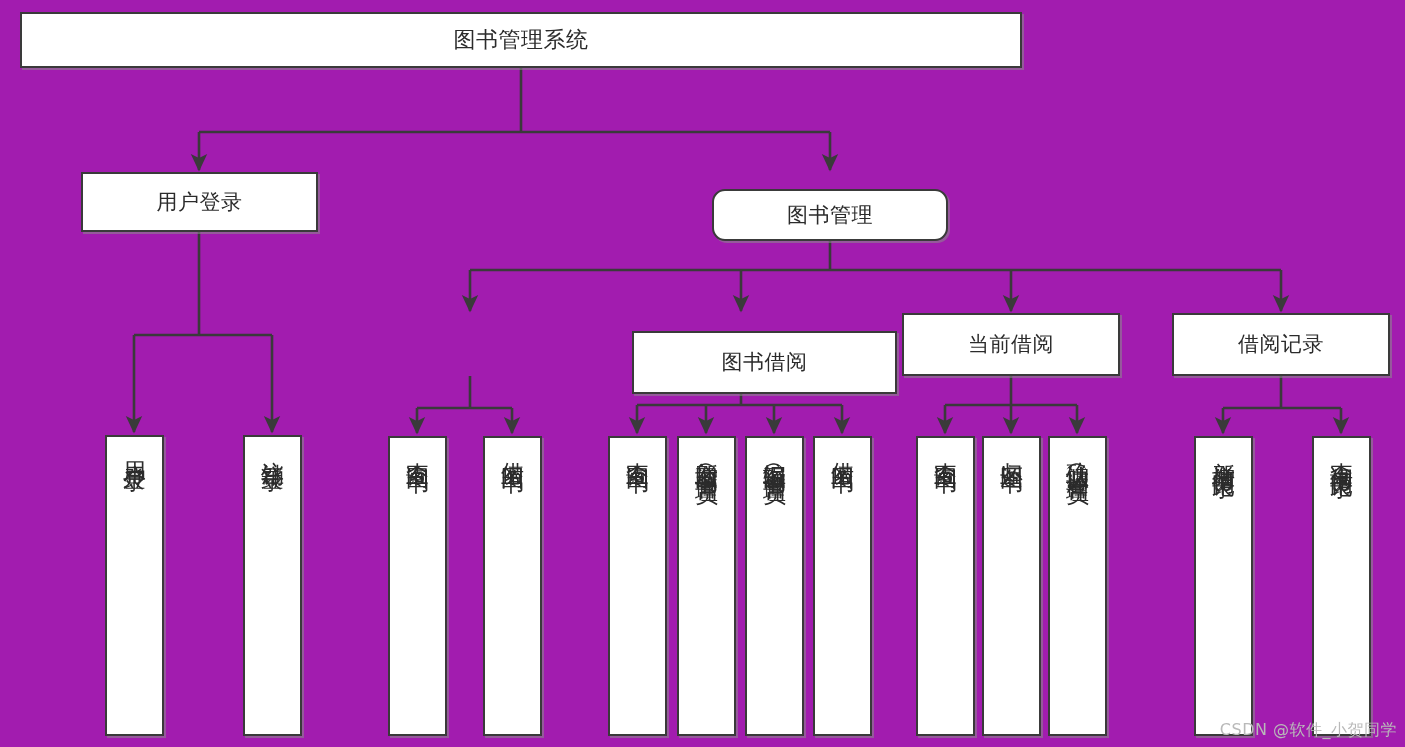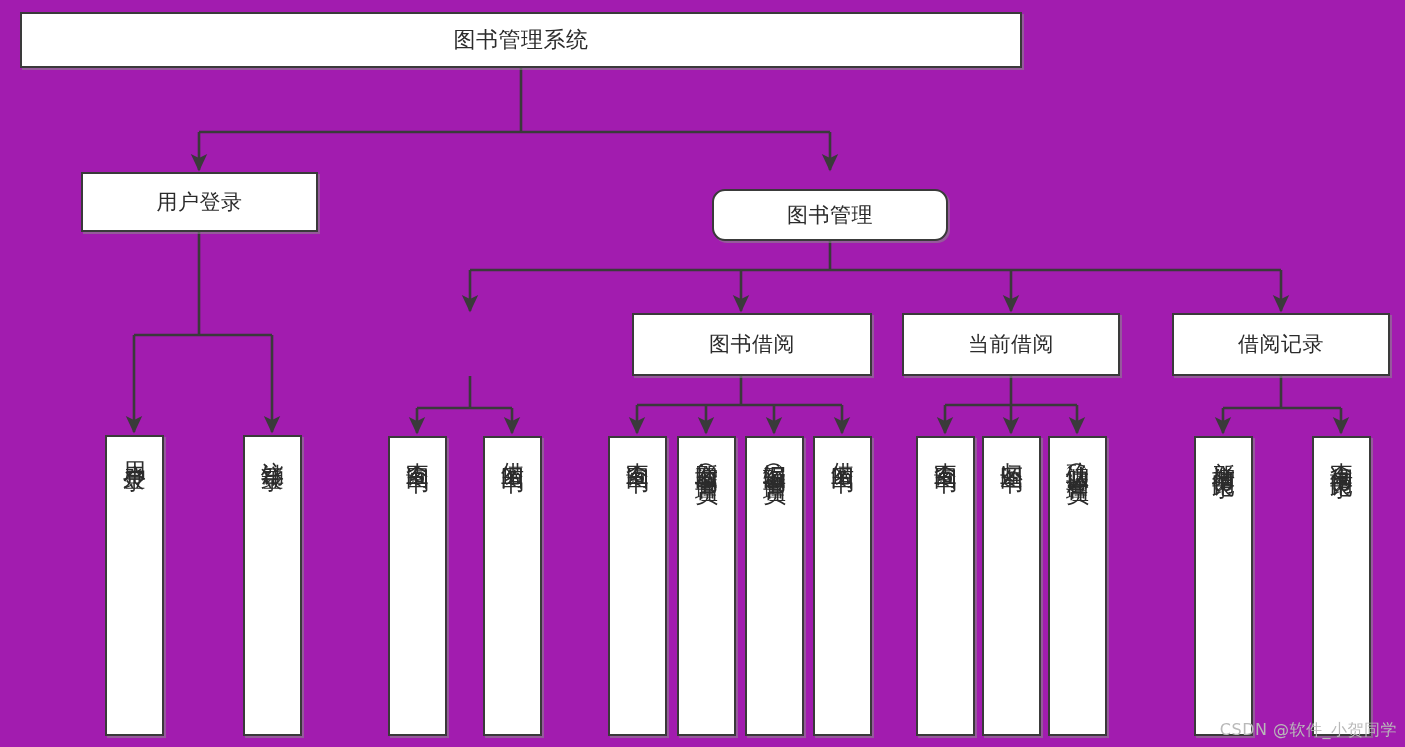--- a/index.html
+++ b/index.html
@@ -137,21 +137,21 @@
 
   <div class="node horizontal" style="left:81px; top:172px; width:237px; height:60px;">
     <span class="node-label">用户登录</span>
   </div>
 
   <div class="node horizontal" style="left:712px; top:189px; width:236px; height:52px;border-radius:13px;">
     <span class="node-label">图书管理</span>
   </div>
 
 
-  <div class="node horizontal" style="left:632px; top:313px; width:240px; height:63px;">
+  <div class="node horizontal" style="left:632px; top:331px; width:265px; height:63px;">
     <span class="node-label">图书借阅</span>
   </div>
 
   <div class="node horizontal" style="left:902px; top:313px; width:218px; height:63px;">
     <span class="node-label">当前借阅</span>
   </div>
 
   <div class="node horizontal" style="left:1172px; top:313px; width:218px; height:63px;">
     <span class="node-label">借阅记录</span>
   </div>

